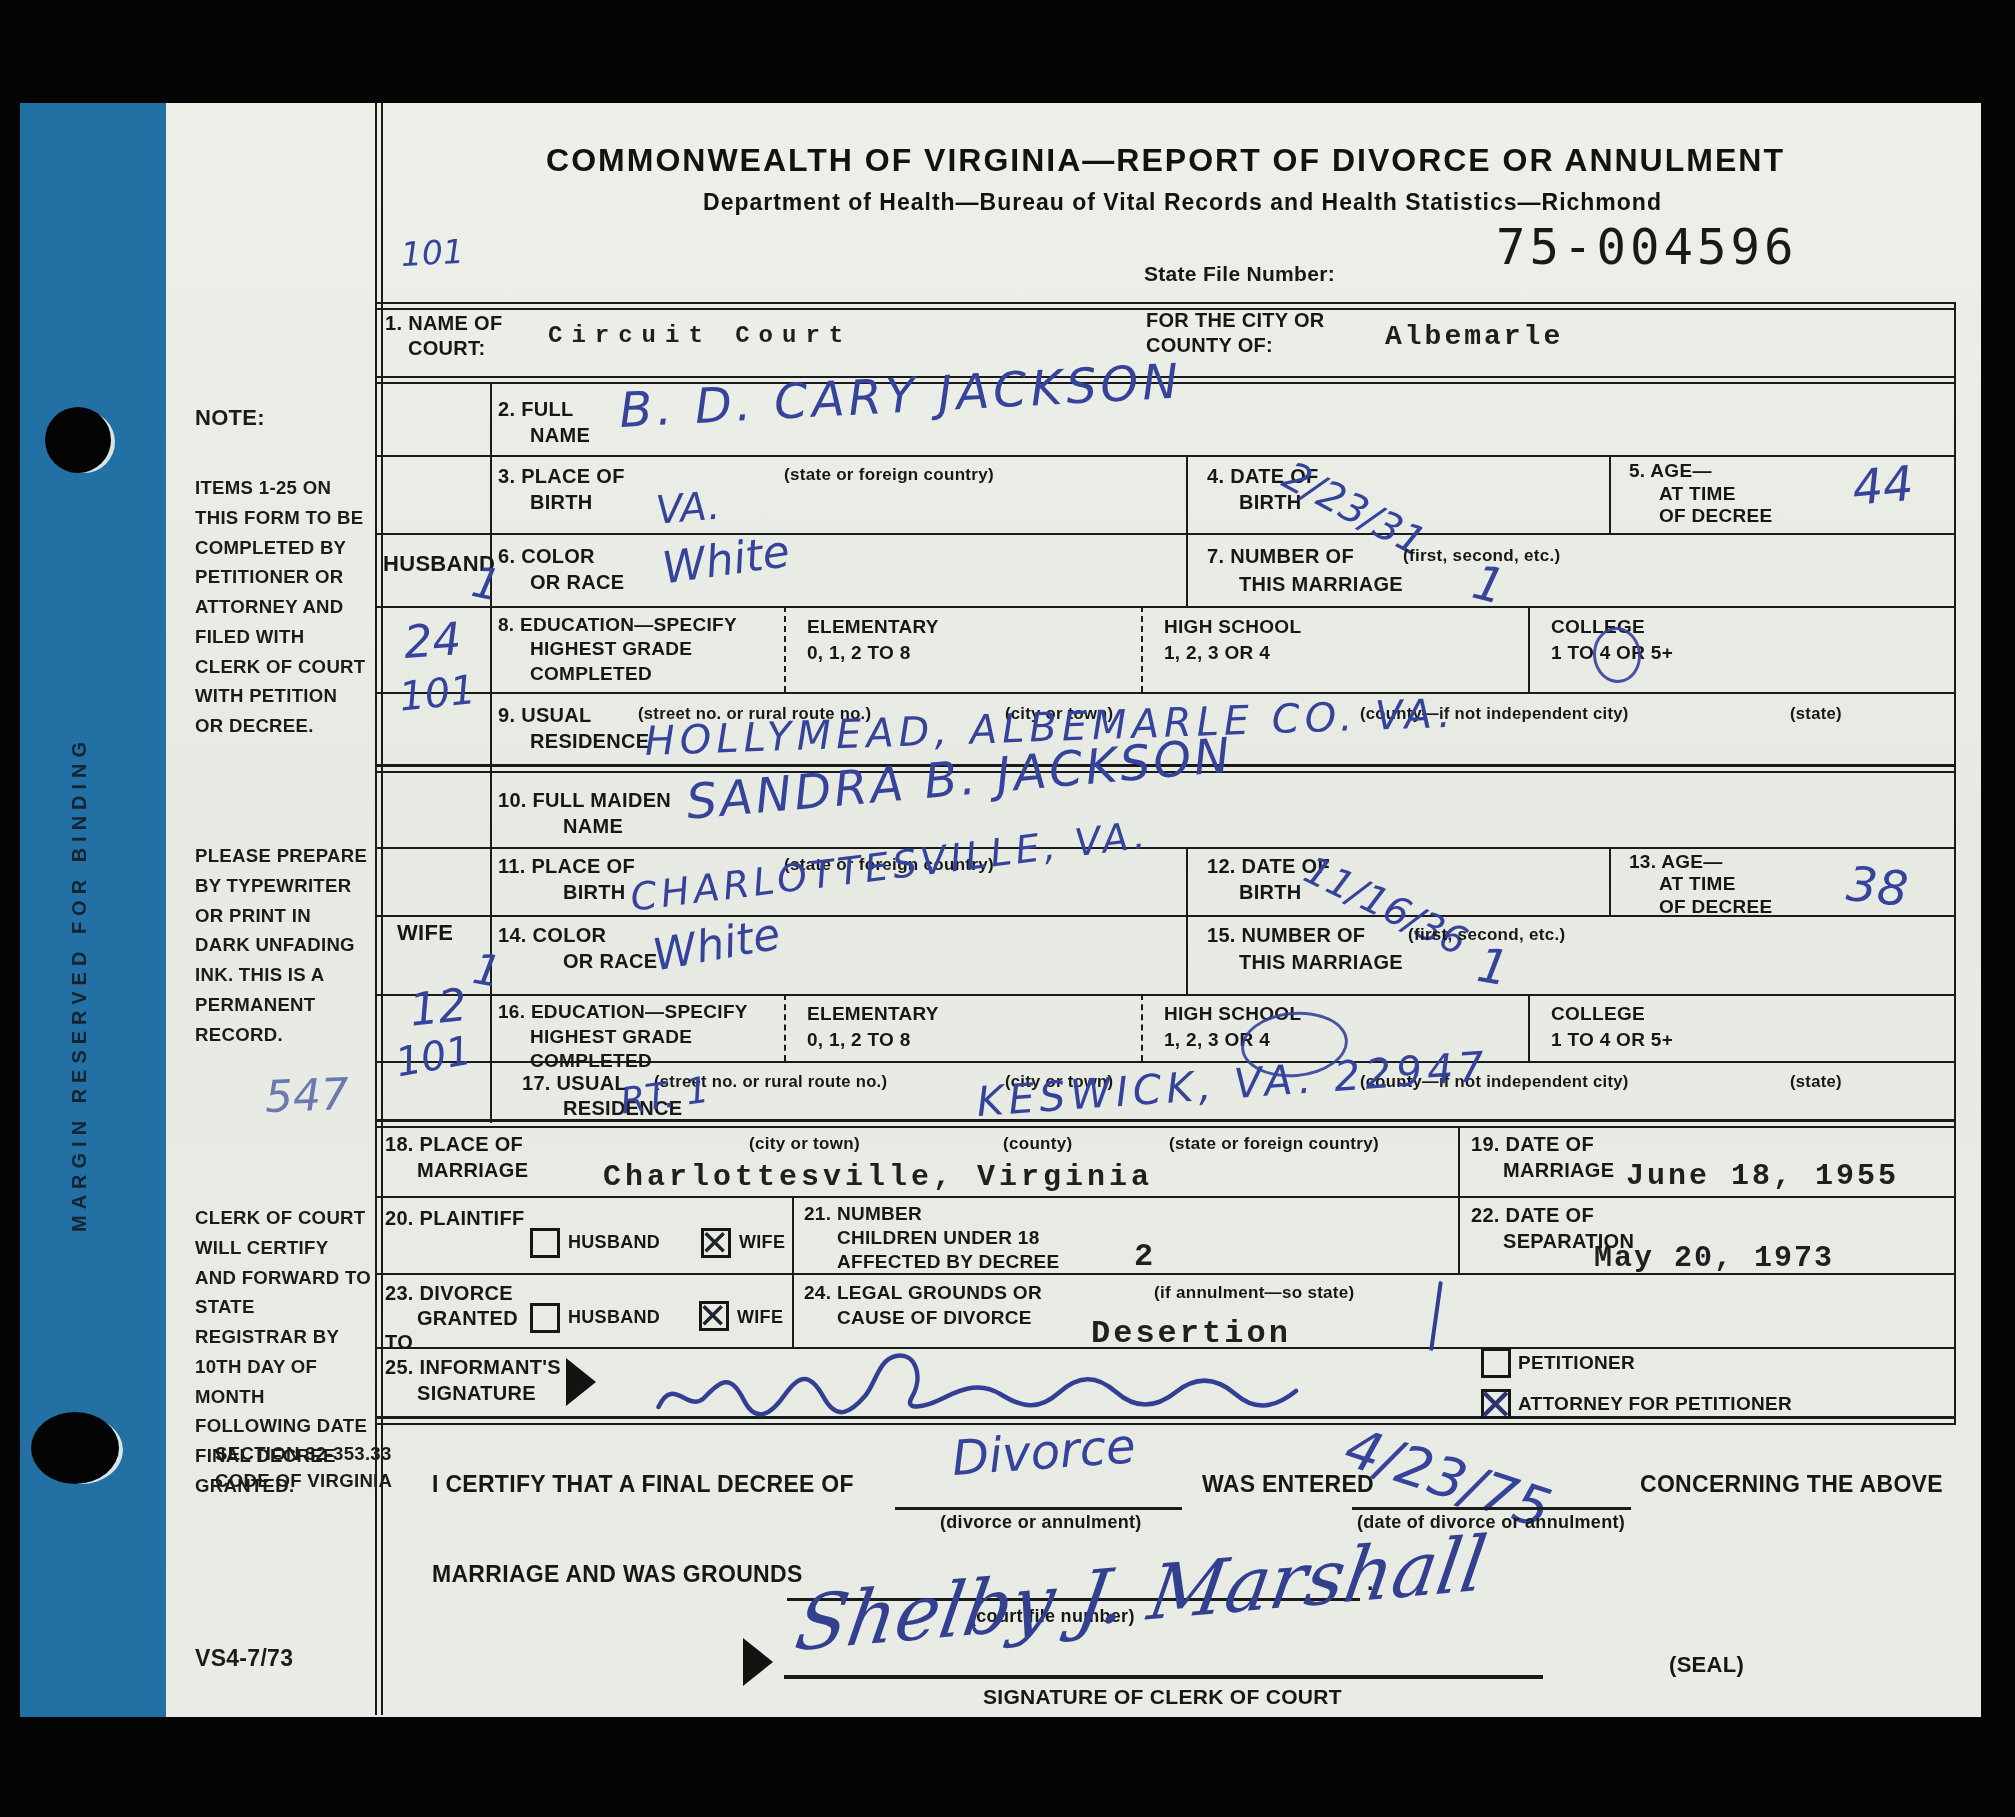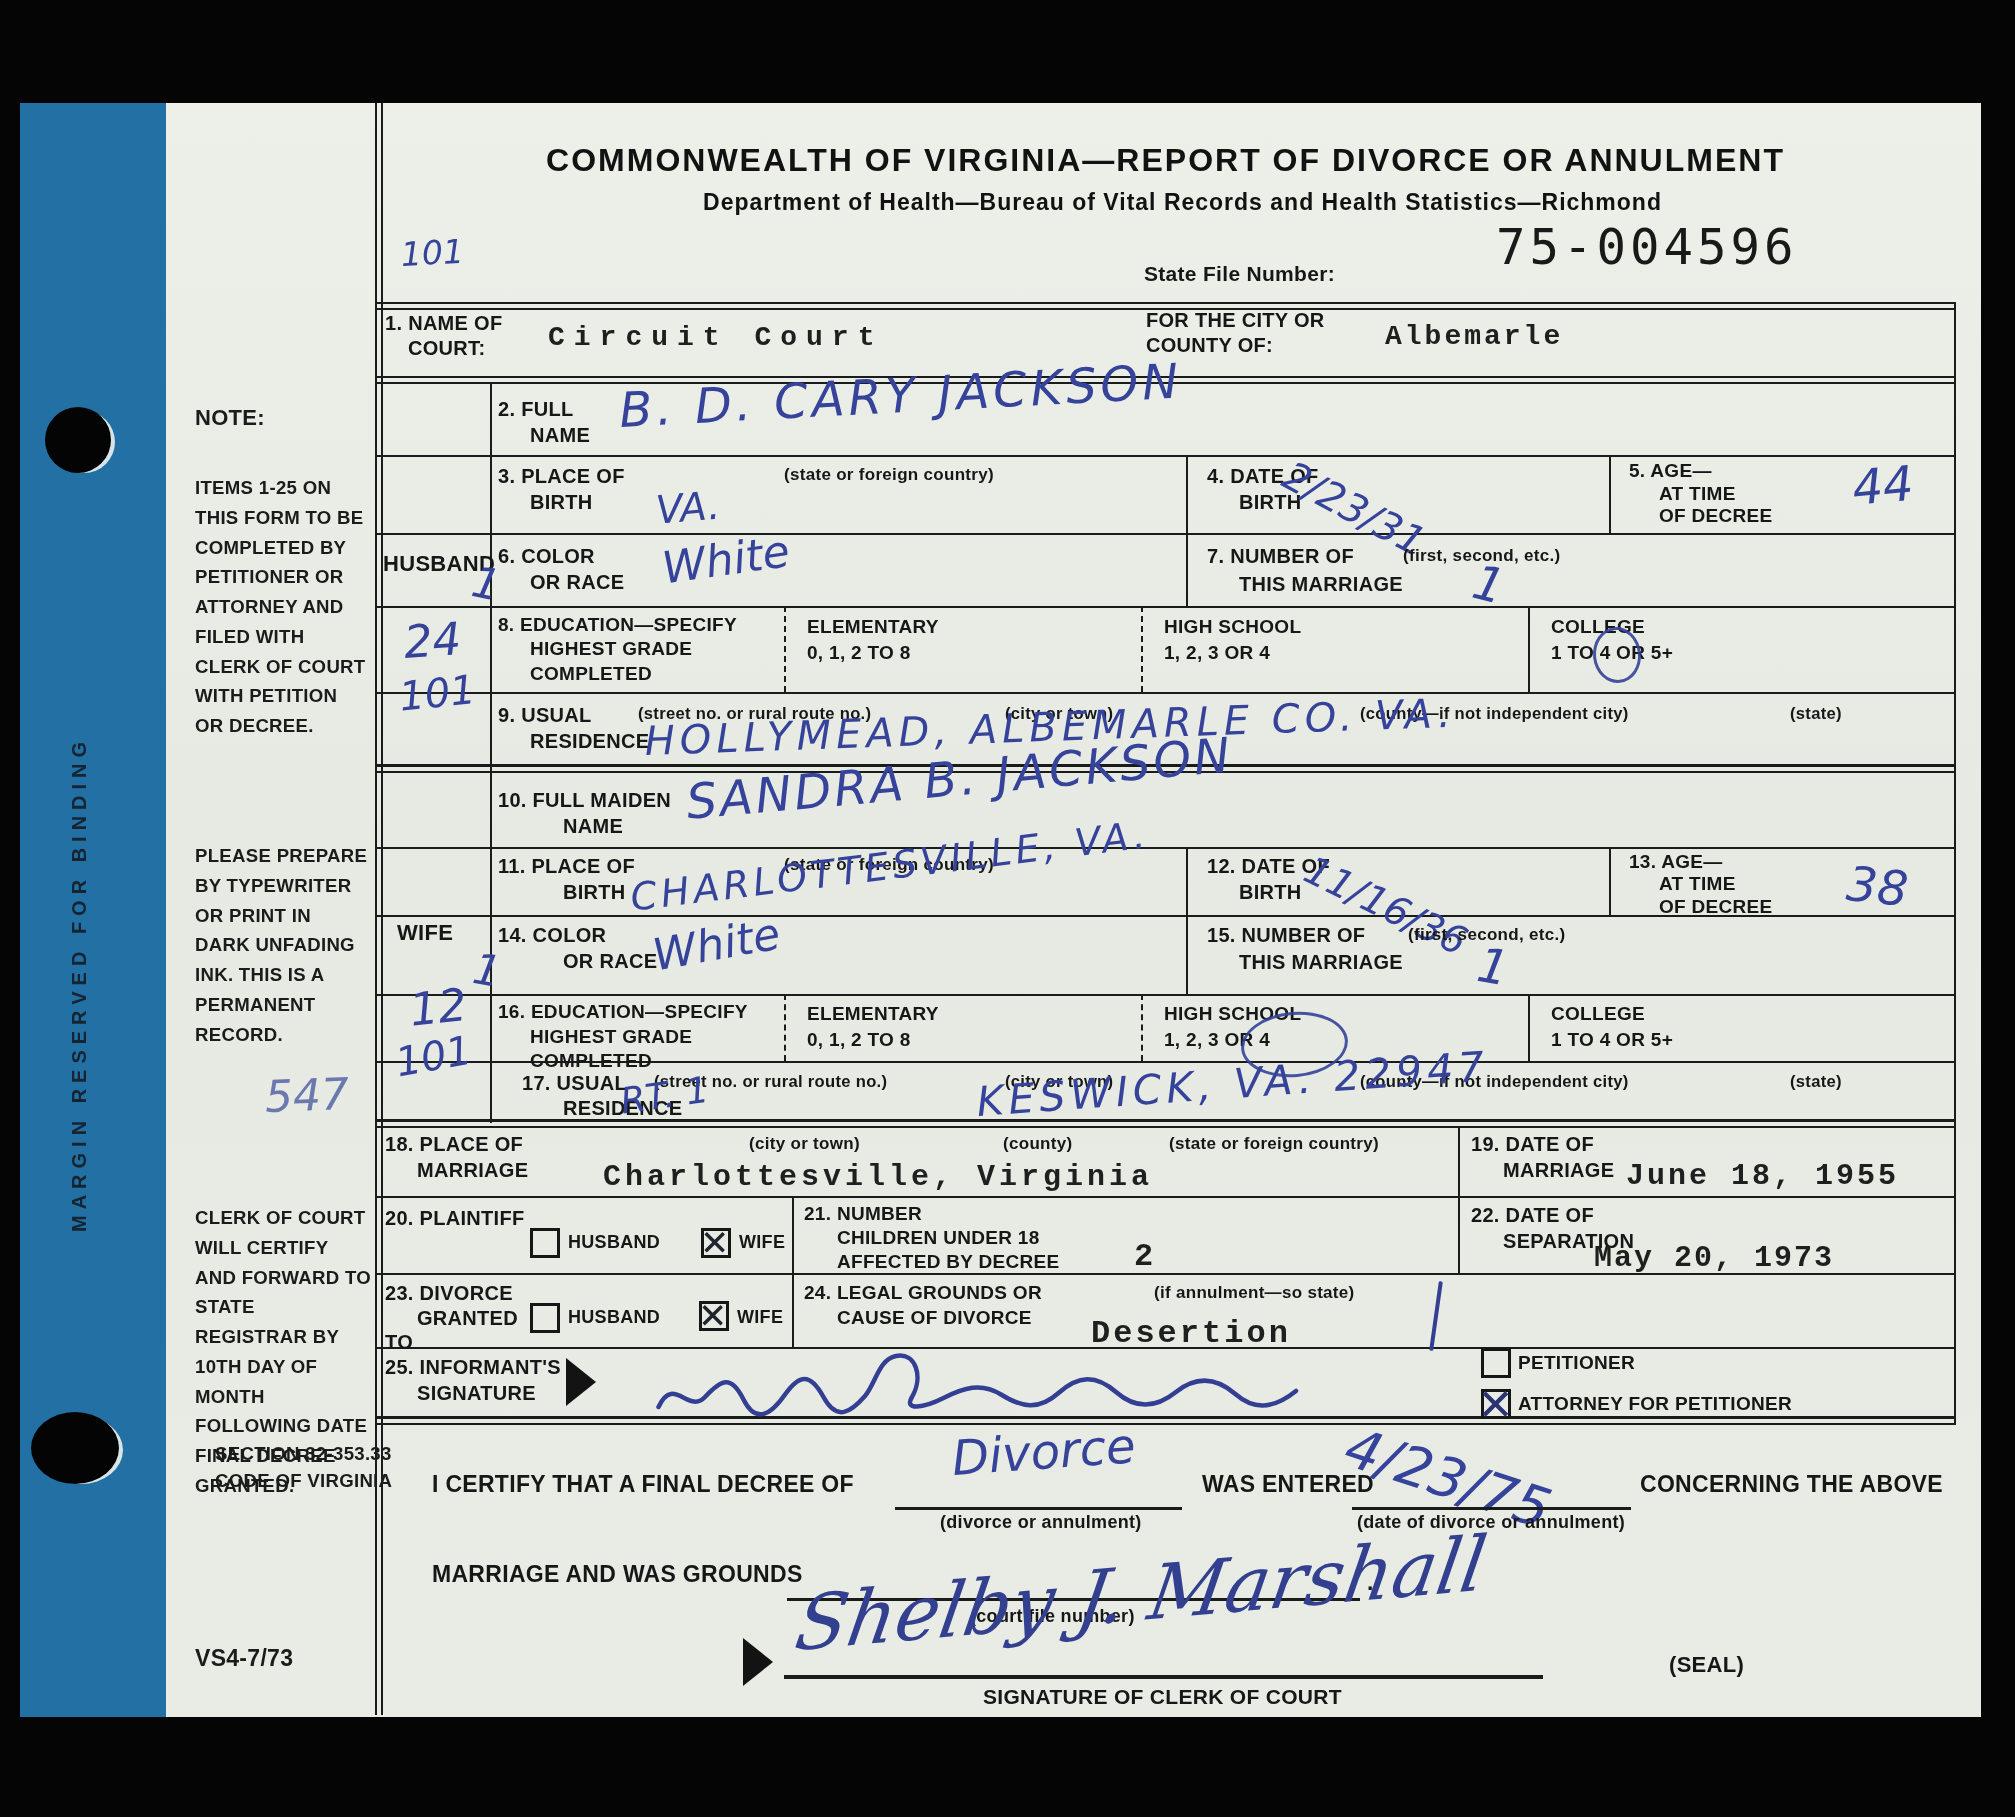--- a/index.html
+++ b/index.html
@@ -98,21 +98,21 @@
   <div class="vl" style="left:1186px;top:847px;height:147px;"></div>
   <div class="vl" style="left:1609px;top:847px;height:68px;"></div>
   <div class="dash" style="left:784px;top:994px;height:67px;"></div>
   <div class="dash" style="left:1141px;top:994px;height:67px;"></div>
   <div class="vl" style="left:1528px;top:994px;height:67px;"></div>
   <div class="vl" style="left:1458px;top:1126px;height:147px;"></div>
   <div class="vl" style="left:792px;top:1196px;height:152px;"></div>
 
   <div class="lbl" style="left:385px;top:311px;">1. NAME OF</div>
   <div class="lbl" style="left:408px;top:336px;">COURT:</div>
-  <div class="type" style="left:548px;top:322px;font-size:28px;letter-spacing:9px;">Circuit Court</div>
+  <div class="type" style="left:548px;top:322px;font-size:24px;letter-spacing:9px;">Circuit Court</div>
   <div class="lbl" style="left:1146px;top:308px;">FOR THE CITY OR</div>
   <div class="lbl" style="left:1146px;top:333px;">COUNTY OF:</div>
   <div class="type" style="left:1385px;top:321px;font-size:28px;letter-spacing:3px;">Albemarle</div>
 
   <div class="lbl" style="left:383px;top:551px;font-size:22px;">HUSBAND</div>
   <div class="hw" style="left:478px;top:556px;font-size:43px;transform:rotate(12deg);">1</div>
   <div class="hw" style="left:402px;top:616px;font-size:45px;transform:rotate(-4deg);">24</div>
   <div class="hw" style="left:397px;top:674px;font-size:40px;transform:rotate(-6deg);">101</div>
 
   <div class="lbl" style="left:498px;top:397px;">2. FULL</div>

